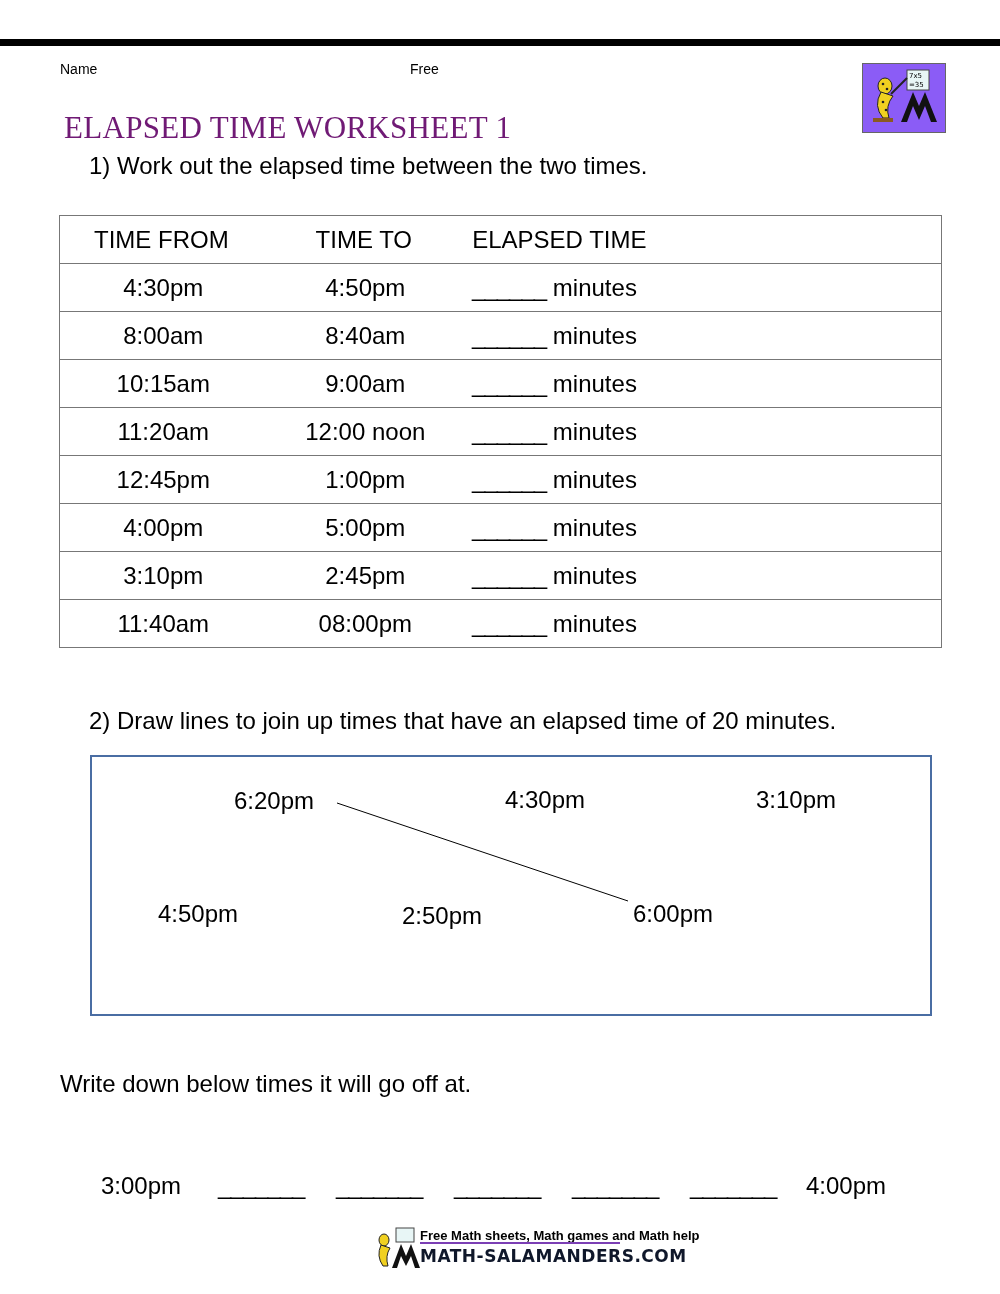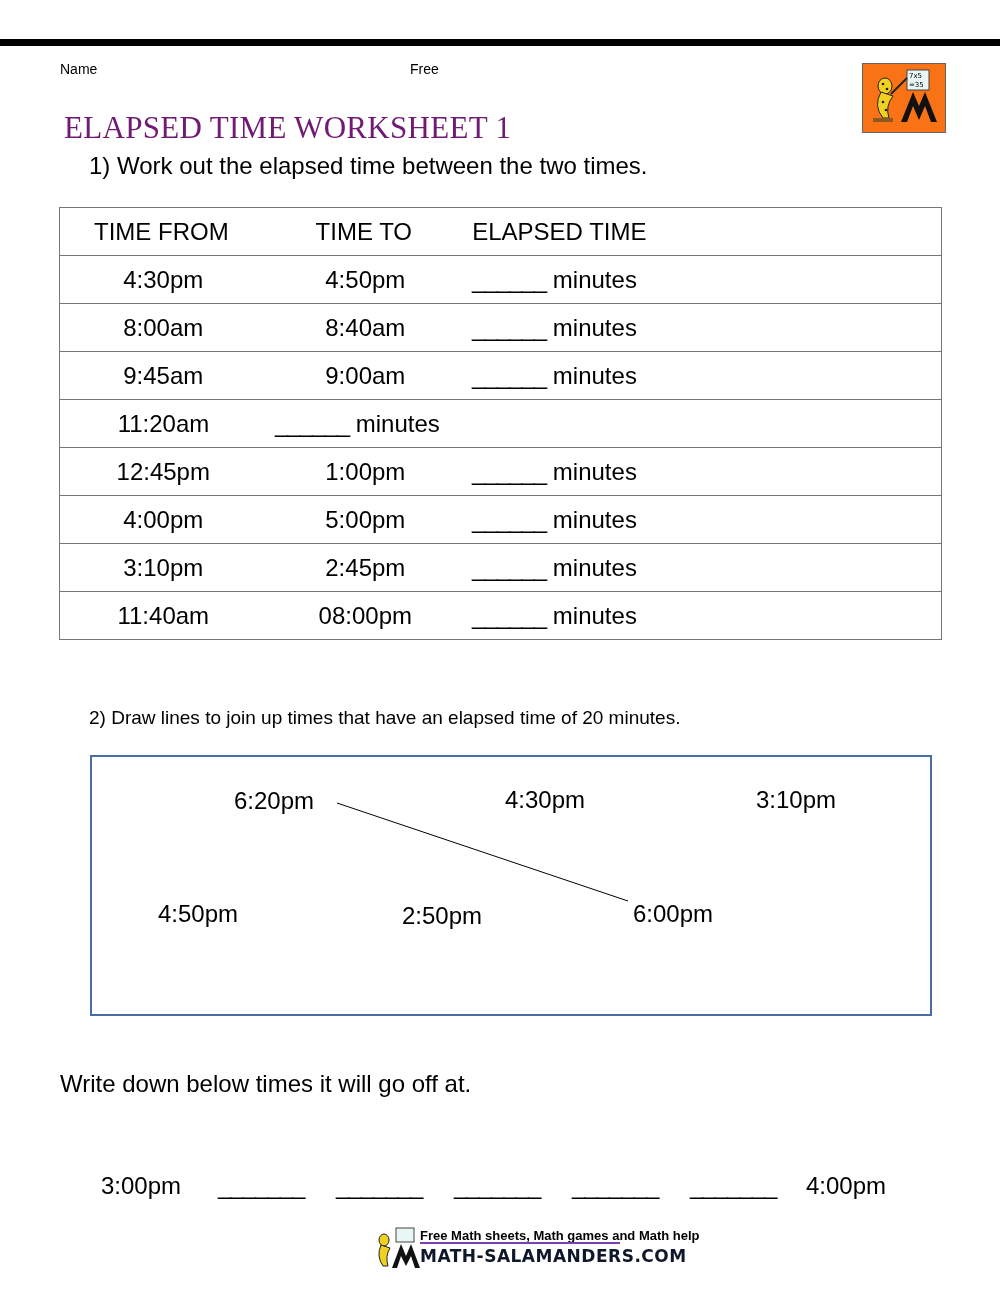--- a/index.html
+++ b/index.html
@@ -12,41 +12,41 @@
       background: #000; border-bottom: 1px solid #000;
     }
     .top-rule::after {
       content: ""; position: absolute; left: 0; top: 6px; width: 1000px; height: 1px; background: #000;
     }
     .label-small { position: absolute; font-size: 14px; top: 61px; }
     .name-label { left: 60px; }
     .date-label { left: 410px; }
     .logo-box {
       position: absolute; left: 862px; top: 63px; width: 82px; height: 68px;
-      border: 1px solid #666; background: #f97316;
+      border: 1px solid #666; background: #8b5cf6;
     }
     .title {
       position: absolute; left: 60px; top: 106px; font-family: "Liberation Serif", serif;
       font-size: 31px; color: #701a75; letter-spacing: 0.3px; margin: 4px; font-weight: normal;
     }
     .q1 { position: absolute; left: 89px; top: 152px; font-size: 24px; margin: 0; font-weight: normal; }
     .table {
-      position: absolute; left: 59px; top: 207px; width: 881px;
+      position: absolute; left: 59px; top: 215px; width: 881px;
       border: 1px solid #777; border-collapse: collapse;
     }
     .row { display: flex; height: 47px; border-top: 1px solid #777; align-items: center; font-size: 24px; }
     .row.header { border-top: none; }
     .c1 { width: 207px; text-align: center; }
     .c2 { width: 198px; text-align: center; }
     .c3 { width: 470px; padding-left: 8px; }
     .header .c1 { text-align: left; padding-left: 34px; width: 173px; }
     .header .c2 { text-align: left; padding-left: 49px; width: 149px; }
     .header .c3 { padding-left: 8px; }
     .blank { letter-spacing: -1px; }
-    .q2 { position: absolute; left: 89px; top: 707px; font-size: 19px; margin: 0; font-weight: normal; }
+    .q2 { position: absolute; left: 89px; top: 707px; font-size: 24px; margin: 0; font-weight: normal; }
     .match-box {
       position: absolute; left: 90px; top: 755px; width: 822px; height: 257px;
       border: 2px solid #4a6da3;
       padding-left: 16px;
     }
     .match-item { position: absolute; font-size: 24px; }
     .match-line { position: absolute; left: 0; top: 0; width: 100%; height: 100%; pointer-events: none; }
     .q3 { position: absolute; left: 60px; top: 1066px; font-size: 24px; line-height: 36px; margin: 0; font-weight: normal; }
     .timer-row { position: absolute; top: 1172px; left: 0; width: 1000px; height: 36px; font-size: 24px; }
     .timer-item { position: absolute; }
@@ -94,26 +94,27 @@
     <span class="c1">4:30pm</span>
     <span class="c2">4:50pm</span>
     <span class="c3"><span class="blank">______</span> <span>minutes</span></span>
   </div>
   <div class="row">
     <span class="c1">8:00am</span>
     <span class="c2">8:40am</span>
     <span class="c3"><span class="blank">______</span> <span>minutes</span></span>
   </div>
   <div class="row">
-    <span class="c1">9:45am</span>
+    <span class="c1">10:15am</span>
     <span class="c2">9:00am</span>
     <span class="c3"><span class="blank">______</span> <span>minutes</span></span>
   </div>
   <div class="row">
     <span class="c1">11:20am</span>
+    <span class="c2">12:00 noon</span>
     <span class="c3"><span class="blank">______</span> <span>minutes</span></span>
   </div>
   <div class="row">
     <span class="c1">12:45pm</span>
     <span class="c2">1:00pm</span>
     <span class="c3"><span class="blank">______</span> <span>minutes</span></span>
   </div>
   <div class="row">
     <span class="c1">4:00pm</span>
     <span class="c2">5:00pm</span>

